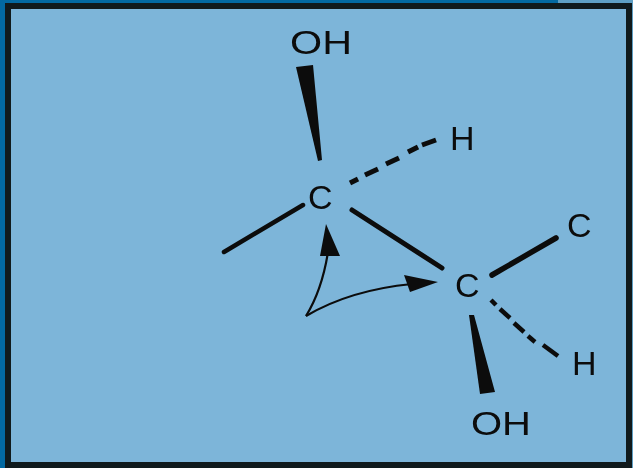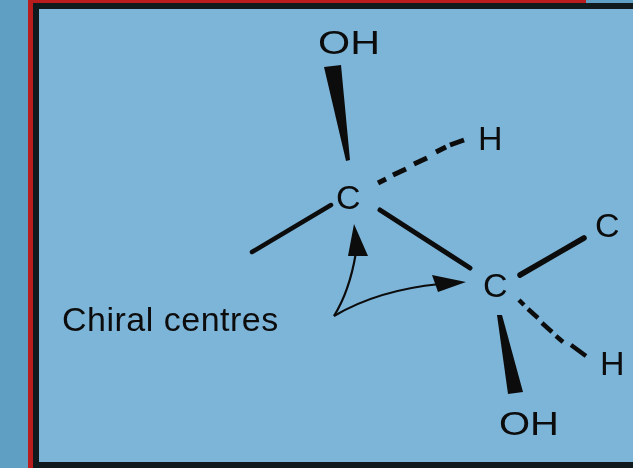--- a/index.html
+++ b/index.html
@@ -9,22 +9,21 @@
       height: 468px;
       overflow: hidden;
       background: #5f9fc4;
     }
     .frame {
       position: absolute;
       left: 0;
       top: 0;
       width: 558px;
       height: 468px;
-      background: #b91c1c;
-      margin-left: 28px;
+      background: #0369a1;
     }
     .border {
       position: absolute;
       left: 5px;
       top: 3px;
       width: 615px;
       height: 453px;
       border: 6px solid #101a1c;
       background: #7db5d9;
       box-sizing: content-box;
@@ -93,14 +92,13 @@
 
     <text class="atom" x="290" y="54" font-size="34" textLength="62" lengthAdjust="spacingAndGlyphs">OH</text>
     <text class="atom" x="450" y="150" font-size="34">H</text>
     <text class="atom" x="308" y="209" font-size="34">C</text>
     <text class="atom" x="455" y="297" font-size="34">C</text>
     <text class="atom" x="567" y="237" font-size="34">C</text>
     <text class="atom" x="572" y="375" font-size="34">H</text>
     <text class="atom" x="471" y="435" font-size="34" textLength="60" lengthAdjust="spacingAndGlyphs">OH</text>
   </svg>
 
-  <div class="label">Chiral centres</div>
 </div>
 
 </body></html>

